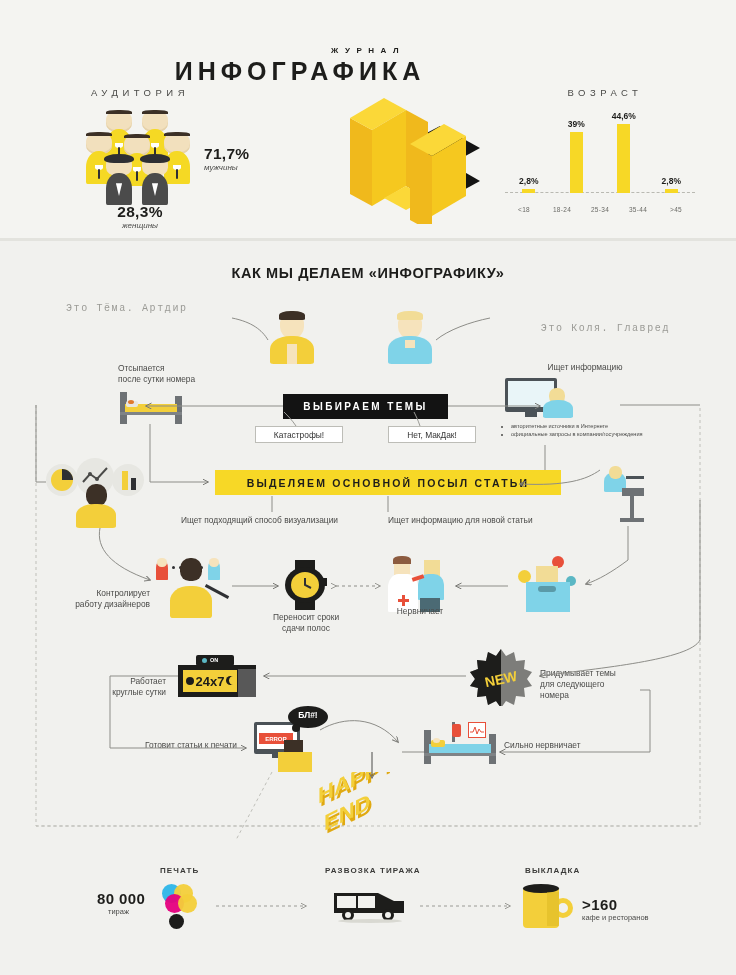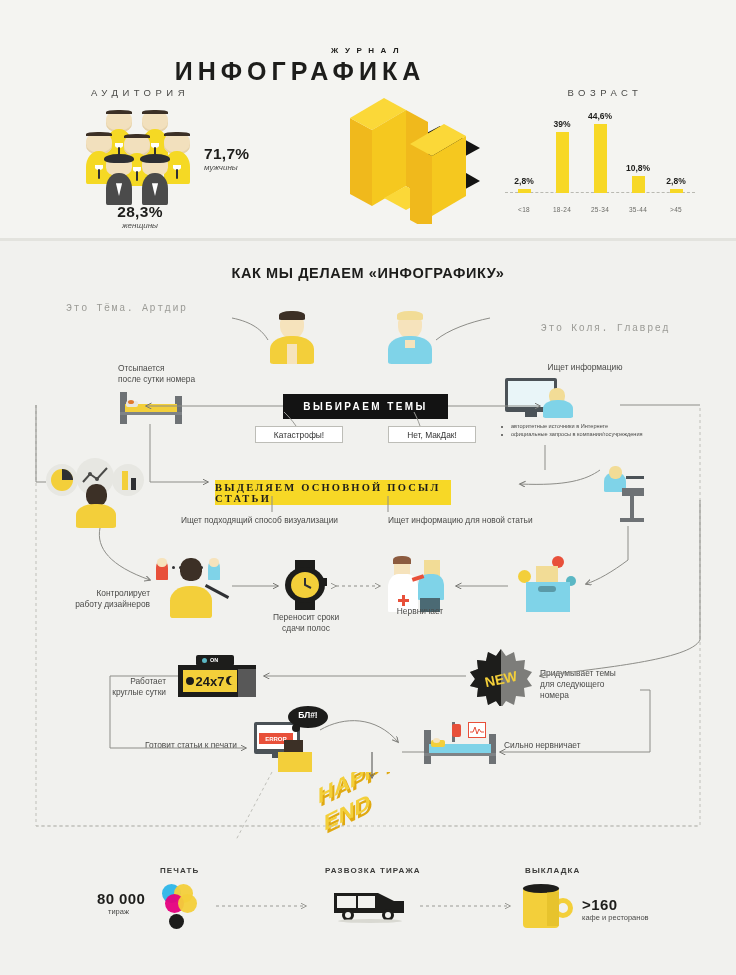--- a/index.html
+++ b/index.html
@@ -219,24 +219,20 @@
         </div>
         <div class="barwrap">
           <div class="barlabel">39%</div>
           <div class="bar" style="height: 60.84px; background: rgb(247, 216, 38);"></div>
         </div>
         <div class="barwrap">
           <div class="barlabel">44,6%</div>
           <div class="bar" style="height: 69.576px; background: rgb(247, 216, 38);"></div>
         </div>
         <div class="barwrap">
-          <div class="barlabel">10,8%</div>
-          <div class="bar" style="height: 16.848px; background: rgb(247, 216, 38);"></div>
-        </div>
-        <div class="barwrap">
           <div class="barlabel">2,8%</div>
           <div class="bar" style="height: 4.368px; background: rgb(247, 216, 38);"></div>
         </div>
       </div>
     <div class="ticks" id="ticks">
         <div class="tick">&lt;18</div>
         <div class="tick">18-24</div>
         <div class="tick">25-34</div>
         <div class="tick">35-44</div>
         <div class="tick">&gt;45</div>
@@ -291,21 +287,21 @@
     <div style="position:absolute; left:3px; top:3px; width:46px; height:26px; background:#e9f5f8;"></div>
     <div style="position:absolute; left:20px; top:34px; width:12px; height:5px; background:#4b5257;"></div>
     <div style="position:absolute; left:44px; top:10px; width:16px; height:16px; background:#f2dc96; border-radius:45%;"></div>
     <div class="fbody" style="position:absolute; left:38px; top:22px; width:30px; height:18px; background:#7fd3e8; border-radius:46% 46% 8% 8%;"></div>
   </div>
   <ul class="bullets" style="left:503px; top:422px; width:190px;">
     <li>авторитетные источники в Интернете</li>
     <li>официальные запросы в компании/госучреждения</li>
   </ul>
 
-  <div class="yellow-pill" style="left:215px; top:480px; width:236px; height:25px;font-family:Liberation Serif, serif;">
+  <div class="yellow-pill" style="left:215px; top:470px; width:346px; height:25px;">
     <span>ВЫДЕЛЯЕМ ОСНОВНОЙ ПОСЫЛ СТАТЬИ</span>
   </div>
   <div class="cap r" style="left:148px; top:515px; width:190px;">
     <span>Ищет подходящий способ визуализации</span>
   </div>
   <div class="cap" style="left:388px; top:515px; width:220px;">
     <span>Ищет информацию для новой статьи</span>
   </div>
 
   <div style="position:absolute; left:46px; top:458px; width:110px; height:70px;">

